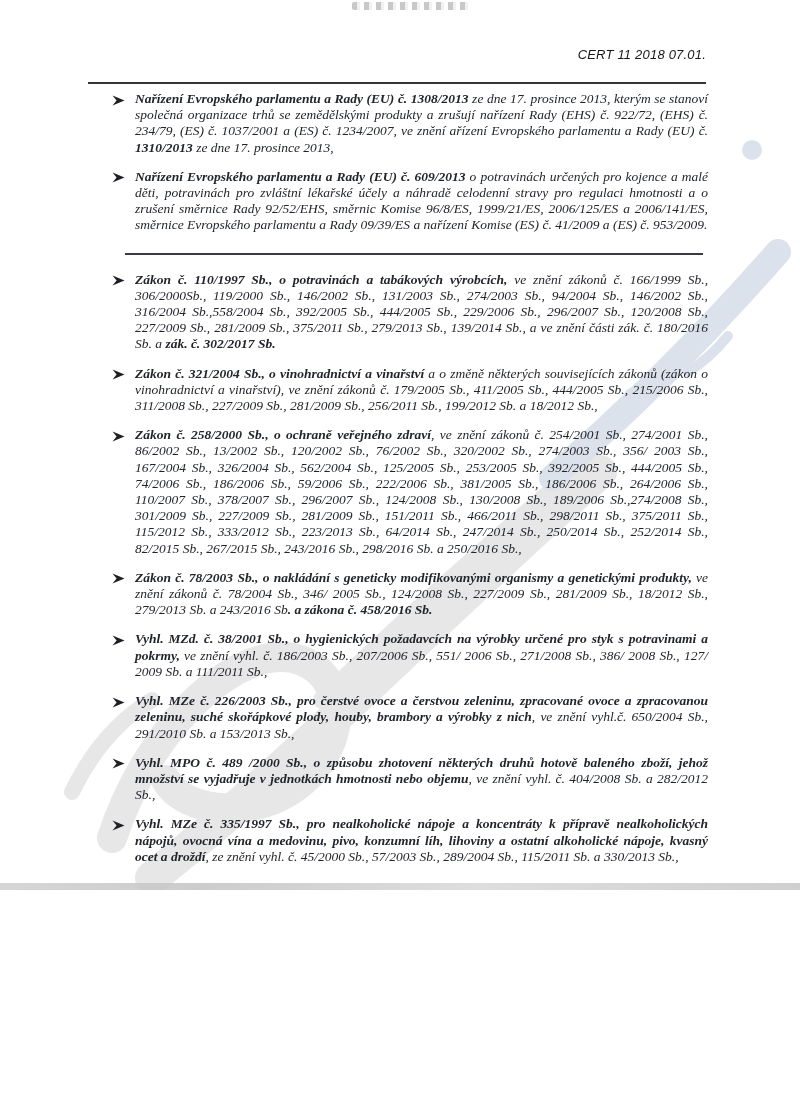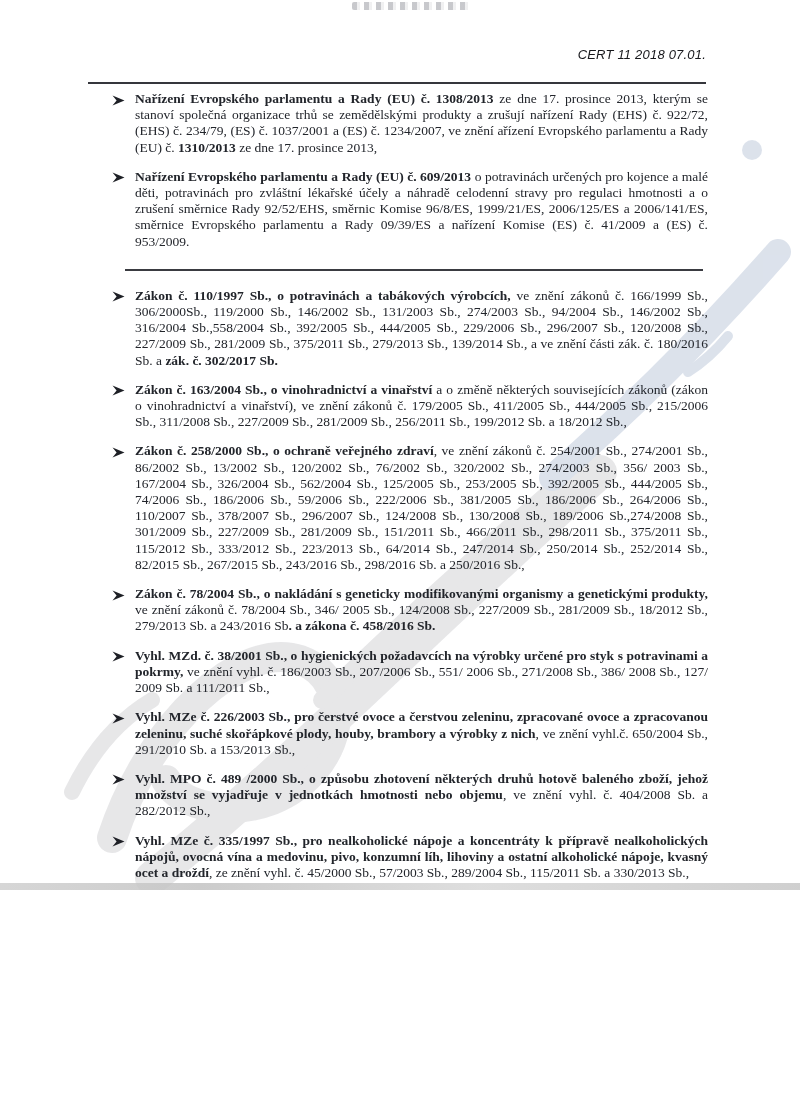--- a/index.html
+++ b/index.html
@@ -27,21 +27,21 @@
   .header-rule{
     position:absolute;top:82px;left:88px;width:618px;height:0;z-index:2;
     border:none;border-top:2px solid #35363c;margin:0;
   }
   .content{position:absolute;top:91px;left:88px;width:620px;z-index:2;}
   .bullet-item{
     position:relative;padding-left:47px;margin:0 0 13px 0;
     font-size:13.5px;line-height:16.2px;text-align:justify;
   }
   .bullet-marker{position:absolute;left:24px;top:2.5px;width:13px;height:11px;}
-  .bullet-text{margin:0;}
+  .bullet-text{margin:0;font-style:italic;}
   .seg{}
   .seg.b{font-weight:bold;}
   .mid-rule{
     border:none;border-top:2px solid #3a3b41;height:0;
     width:578px;margin:19px 0 17px 37px;
   }
   .footer-rule{
     position:absolute;top:1016px;left:86px;width:624px;height:0;z-index:2;
     border:none;border-top:1.5px solid #47484d;margin:0;
   }
@@ -115,39 +115,39 @@
     </span>
     <p class="bullet-text"><span class="seg b">Zákon č. 110/1997 Sb., o potravinách a tabákových výrobcích,</span><span class="seg"> ve znění zákonů č. 166/1999 Sb., 306/2000Sb., 119/2000 Sb., 146/2002 Sb., 131/2003 Sb., 274/2003 Sb., 94/2004 Sb., 146/2002 Sb., 316/2004 Sb.,558/2004 Sb., 392/2005 Sb., 444/2005 Sb., 229/2006 Sb., 296/2007 Sb., 120/2008 Sb., 227/2009 Sb., 281/2009 Sb., 375/2011 Sb., 279/2013 Sb., 139/2014 Sb., a ve znění části zák. č. 180/2016 Sb. a </span><span class="seg b">zák. č. 302/2017 Sb.</span></p>
   </div>
 
   <div class="bullet-item">
     <span class="bullet-marker">
       <svg width="13" height="11" viewBox="0 0 13 11">
               <path d="M0.5 0.5 L12.5 5.5 L0.5 10.5 L4.6 5.5 Z" fill="#1e2026"></path>
             </svg>
     </span>
-    <p class="bullet-text"><span class="seg b">Zákon č. 163/2004 Sb., o vinohradnictví a vinařství</span><span class="seg"> a o změně některých souvisejících zákonů (zákon o vinohradnictví a vinařství), ve znění zákonů č. 179/2005 Sb., 411/2005 Sb., 444/2005 Sb., 215/2006 Sb., 311/2008 Sb., 227/2009 Sb., 281/2009 Sb., 256/2011 Sb., 199/2012 Sb. a 18/2012 Sb.,</span></p>
+    <p class="bullet-text"><span class="seg b">Zákon č. 321/2004 Sb., o vinohradnictví a vinařství</span><span class="seg"> a o změně některých souvisejících zákonů (zákon o vinohradnictví a vinařství), ve znění zákonů č. 179/2005 Sb., 411/2005 Sb., 444/2005 Sb., 215/2006 Sb., 311/2008 Sb., 227/2009 Sb., 281/2009 Sb., 256/2011 Sb., 199/2012 Sb. a 18/2012 Sb.,</span></p>
   </div>
 
   <div class="bullet-item">
     <span class="bullet-marker">
       <svg width="13" height="11" viewBox="0 0 13 11">
               <path d="M0.5 0.5 L12.5 5.5 L0.5 10.5 L4.6 5.5 Z" fill="#1e2026"></path>
             </svg>
     </span>
     <p class="bullet-text"><span class="seg b">Zákon č. 258/2000 Sb., o ochraně veřejného zdraví</span><span class="seg">, ve znění zákonů č. 254/2001 Sb., 274/2001 Sb., 86/2002 Sb., 13/2002 Sb., 120/2002 Sb., 76/2002 Sb., 320/2002 Sb., 274/2003 Sb., 356/ 2003 Sb., 167/2004 Sb., 326/2004 Sb., 562/2004 Sb., 125/2005 Sb., 253/2005 Sb., 392/2005 Sb., 444/2005 Sb., 74/2006 Sb., 186/2006 Sb., 59/2006 Sb., 222/2006 Sb., 381/2005 Sb., 186/2006 Sb., 264/2006 Sb., 110/2007 Sb., 378/2007 Sb., 296/2007 Sb., 124/2008 Sb., 130/2008 Sb., 189/2006 Sb.,274/2008 Sb., 301/2009 Sb., 227/2009 Sb., 281/2009 Sb., 151/2011 Sb., 466/2011 Sb., 298/2011 Sb., 375/2011 Sb., 115/2012 Sb., 333/2012 Sb., 223/2013 Sb., 64/2014 Sb., 247/2014 Sb., 250/2014 Sb., 252/2014 Sb., 82/2015 Sb., 267/2015 Sb., 243/2016 Sb., 298/2016 Sb. a 250/2016 Sb.,</span></p>
   </div>
 
   <div class="bullet-item">
     <span class="bullet-marker">
       <svg width="13" height="11" viewBox="0 0 13 11">
               <path d="M0.5 0.5 L12.5 5.5 L0.5 10.5 L4.6 5.5 Z" fill="#1e2026"></path>
             </svg>
     </span>
-    <p class="bullet-text"><span class="seg b">Zákon č. 78/2004 Sb., o nakládání s geneticky modifikovanými organismy a genetickými produkty,</span><span class="seg"> ve znění zákonů č. 78/2004 Sb., 346/ 2005 Sb., 124/2008 Sb., 227/2009 Sb., 281/2009 Sb., 18/2012 Sb., 279/2013 Sb. a 243/2016 Sb</span><span class="seg b">. a zákona č. 458/2016 Sb.</span></p>
+    <p class="bullet-text"><span class="seg b">Zákon č. 78/2003 Sb., o nakládání s geneticky modifikovanými organismy a genetickými produkty,</span><span class="seg"> ve znění zákonů č. 78/2004 Sb., 346/ 2005 Sb., 124/2008 Sb., 227/2009 Sb., 281/2009 Sb., 18/2012 Sb., 279/2013 Sb. a 243/2016 Sb</span><span class="seg b">. a zákona č. 458/2016 Sb.</span></p>
   </div>
 
   <div class="bullet-item">
     <span class="bullet-marker">
       <svg width="13" height="11" viewBox="0 0 13 11">
               <path d="M0.5 0.5 L12.5 5.5 L0.5 10.5 L4.6 5.5 Z" fill="#1e2026"></path>
             </svg>
     </span>
     <p class="bullet-text"><span class="seg b">Vyhl. MZd. č. 38/2001 Sb., o hygienických požadavcích na výrobky určené pro styk s potravinami a pokrmy,</span><span class="seg"> ve znění vyhl. č. 186/2003 Sb., 207/2006 Sb., 551/ 2006 Sb., 271/2008 Sb., 386/ 2008 Sb., 127/ 2009 Sb. a 111/2011 Sb.,</span></p>
   </div>

